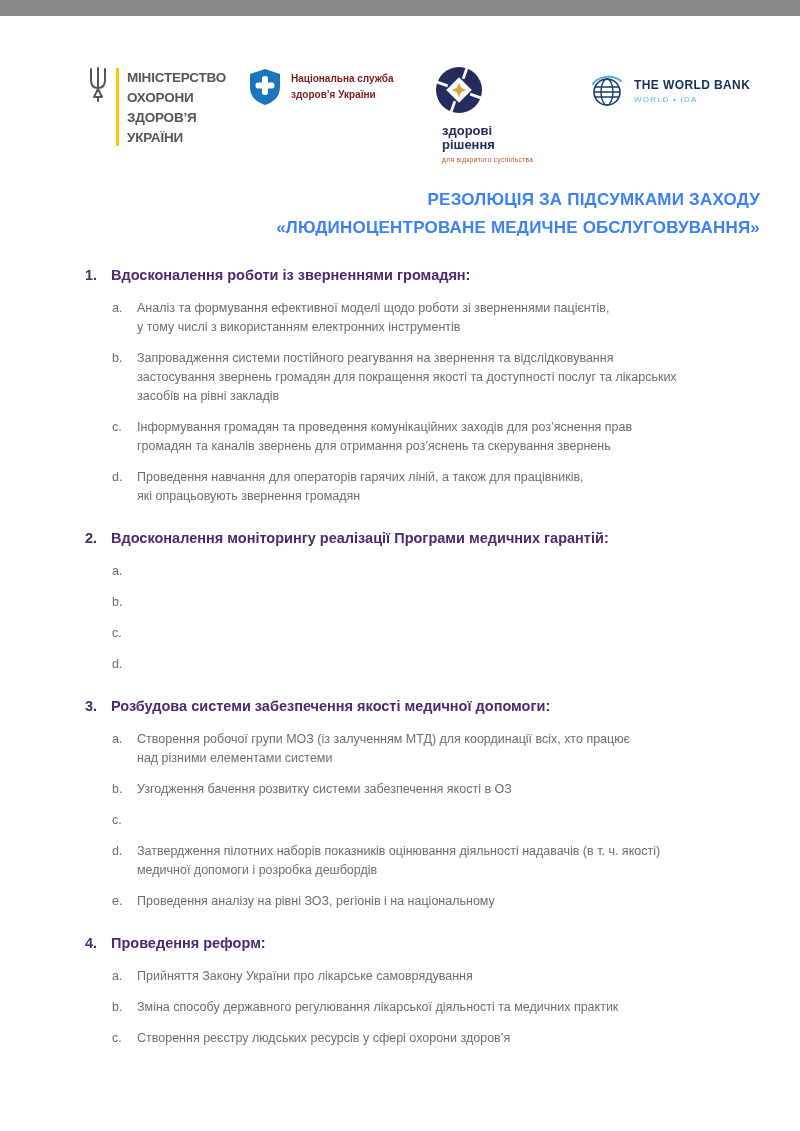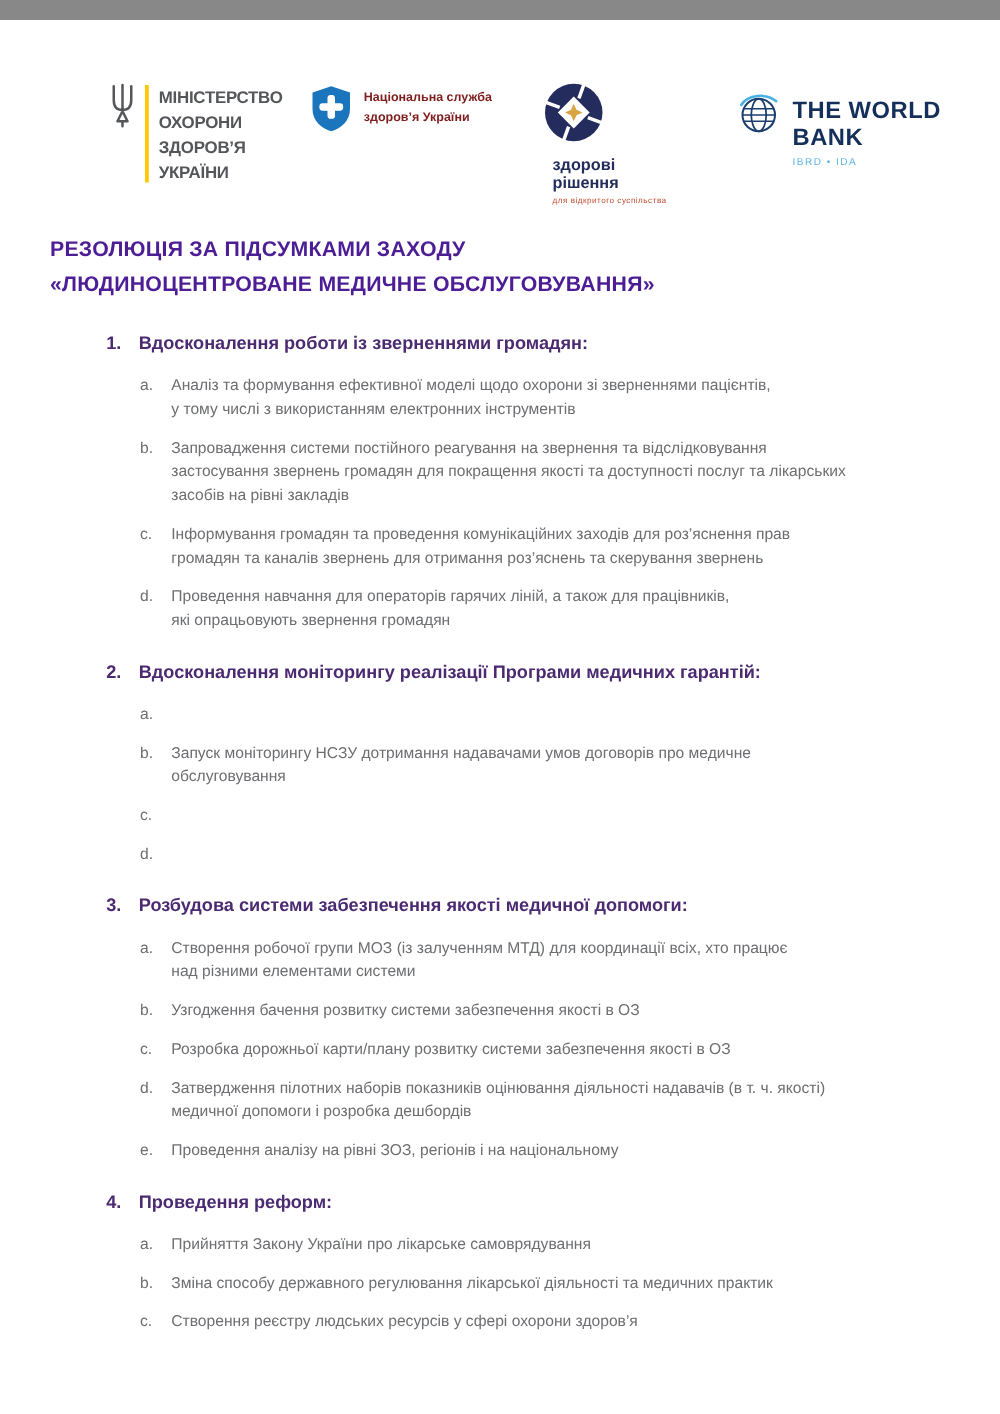--- a/index.html
+++ b/index.html
@@ -22,27 +22,27 @@
   .logo-nszu{left:248px;top:4px;}
   .nszu-text{font-weight:bold;font-size:10px;line-height:16px;color:#7f1d1d;margin-left:9px;padding-top:3px;white-space:pre-line;}
   
   .logo-hs{left:433px;top:0px;flex-direction:column;}
   .hs-textcol{margin-left:9px;padding-top:4px;}
   .hs-name{font-weight:bold;font-size:13px;line-height:14px;color:#232c5c;white-space:pre-line;}
   .hs-tagline{font-size:6.5px;color:#bf4b2f;letter-spacing:0.4px;margin-top:4px;}
   
   .logo-wb{left:588px;top:8px;}
   .wb-textcol{margin-left:8px;padding-top:6px;}
-  .wb-name{font-weight:bold;font-size:19px;color:#14305a;letter-spacing:0.4px;}
+  .wb-name{font-weight:bold;font-size:12px;color:#14305a;letter-spacing:0.4px;}
   .wb-sub{font-size:8px;color:#5ab4e4;letter-spacing:1.2px;margin-top:3px;}
   
   .title{
     position:absolute;top:170px;left:40px;right:40px;
-    text-align:left;
-    color:#4c1d95;
+    text-align:right;
+    color:#3b82f6;
     font-weight:bold;font-size:17px;line-height:28px;letter-spacing:0.2px;
   }
   
   .content{position:absolute;top:250px;left:85px;right:75px;}
   .section{margin-bottom:23px;}
   .sec-head{display:flex;color:#4b2a71;font-weight:bold;font-size:14.5px;line-height:18px;margin-bottom:15px;}
   .sec-num{width:26px;flex:0 0 26px;}
   .item{display:flex;font-size:12.5px;line-height:19px;color:#6d6e71;margin-bottom:12px;}
   .item-letter{margin-left:27px;width:25px;flex:0 0 25px;}
   .item-text{white-space:pre-line;max-width:592px;}
@@ -102,40 +102,40 @@
       <span>
         <svg width="38" height="38" viewBox="0 0 38 38" fill="none">
           <circle cx="19" cy="20" r="13" stroke="#1a3e6e" stroke-width="1.6"></circle>
           <ellipse cx="19" cy="20" rx="6" ry="13" stroke="#1a3e6e" stroke-width="1.4"></ellipse>
           <path d="M7 15 h24 M6 20 h26 M7 25 h24" stroke="#1a3e6e" stroke-width="1.3"></path>
           <path d="M5 12 C10 4 25 2 33 9" stroke="#4ab0e2" stroke-width="2" stroke-linecap="round"></path>
         </svg>
       </span>
       <div class="wb-textcol">
         <div class="wb-name">THE WORLD BANK</div>
-        <div class="wb-sub">IBRD • IDA</div>
+        <div class="wb-sub">WORLD • IDA</div>
       </div>
     </div>
   </div>
 
   <div class="title">
     <div>РЕЗОЛЮЦІЯ ЗА ПІДСУМКАМИ ЗАХОДУ</div>
     <div>«ЛЮДИНОЦЕНТРОВАНЕ МЕДИЧНЕ ОБСЛУГОВУВАННЯ»</div>
   </div>
 
   <div class="content">
 
     <div class="section">
       <div class="sec-head">
         <span class="sec-num">1.</span>
         <span>Вдосконалення роботи із зверненнями громадян:</span>
       </div>
       <div class="item">
         <span class="item-letter">a.</span>
-        <span class="item-text">Аналіз та формування ефективної моделі щодо охорони зі зверненнями пацієнтів,
+        <span class="item-text">Аналіз та формування ефективної моделі щодо роботи зі зверненнями пацієнтів,
 у тому числі з використанням електронних інструментів</span>
       </div>
       <div class="item">
         <span class="item-letter">b.</span>
         <span class="item-text">Запровадження системи постійного реагування на звернення та відслідковування
 застосування звернень громадян для покращення якості та доступності послуг та лікарських
 засобів на рівні закладів</span>
       </div>
       <div class="item">
         <span class="item-letter">c.</span>
@@ -152,22 +152,20 @@
     <div class="section">
       <div class="sec-head">
         <span class="sec-num">2.</span>
         <span>Вдосконалення моніторингу реалізації Програми медичних гарантій:</span>
       </div>
       <div class="item">
         <span class="item-letter">a.</span>
       </div>
       <div class="item">
         <span class="item-letter">b.</span>
-        <span class="item-text">Запуск моніторингу НСЗУ дотримання надавачами умов договорів про медичне
-обслуговування</span>
       </div>
       <div class="item">
         <span class="item-letter">c.</span>
       </div>
       <div class="item">
         <span class="item-letter">d.</span>
       </div>
     </div>
 
     <div class="section">
@@ -179,21 +177,20 @@
         <span class="item-letter">a.</span>
         <span class="item-text">Створення робочої групи МОЗ (із залученням МТД) для координації всіх, хто працює
 над різними елементами системи</span>
       </div>
       <div class="item">
         <span class="item-letter">b.</span>
         <span class="item-text">Узгодження бачення розвитку системи забезпечення якості в ОЗ</span>
       </div>
       <div class="item">
         <span class="item-letter">c.</span>
-        <span class="item-text">Розробка дорожньої карти/плану розвитку системи забезпечення якості в ОЗ</span>
       </div>
       <div class="item">
         <span class="item-letter">d.</span>
         <span class="item-text">Затвердження пілотних наборів показників оцінювання діяльності надавачів (в т. ч. якості)
 медичної допомоги і розробка дешбордів</span>
       </div>
       <div class="item">
         <span class="item-letter">e.</span>
         <span class="item-text">Проведення аналізу на рівні ЗОЗ, регіонів і на національному</span>
       </div>

